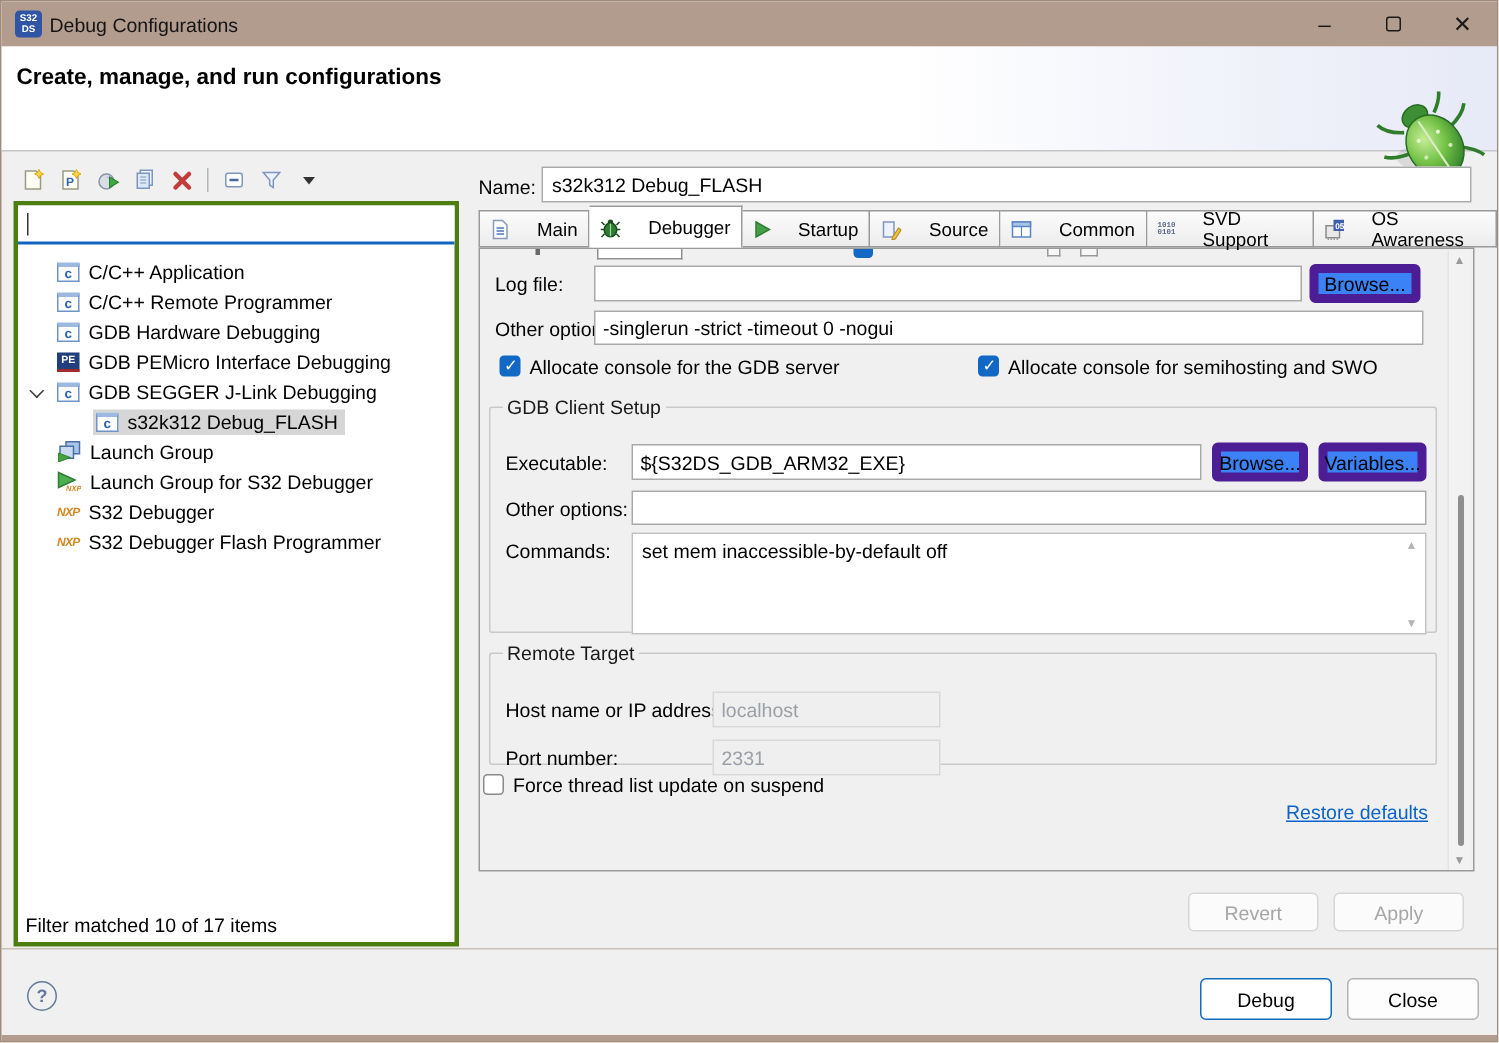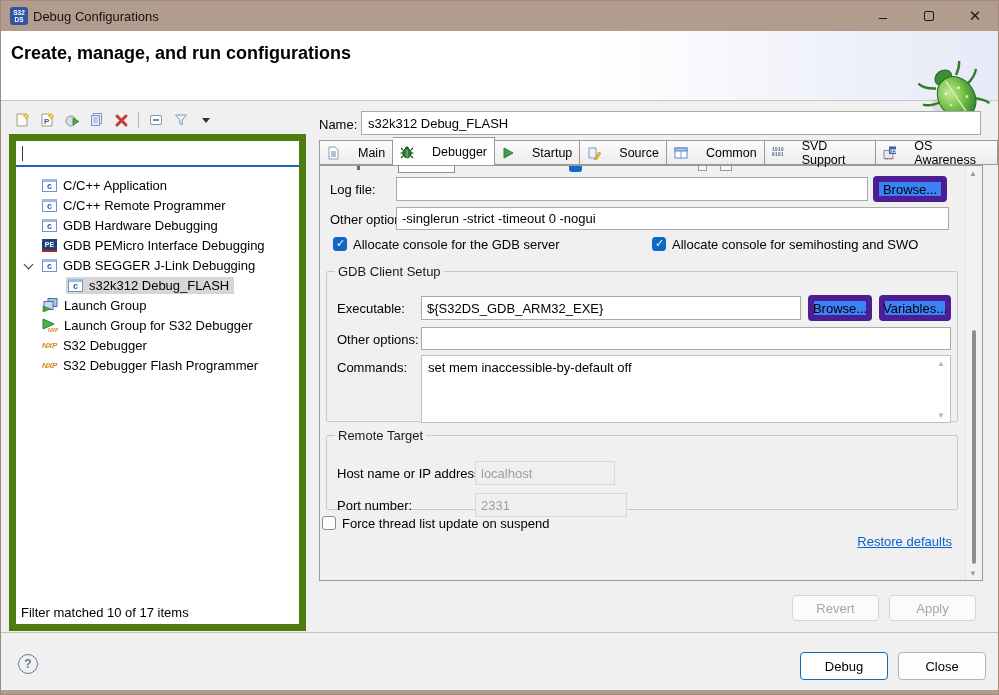--- a/index.html
+++ b/index.html
@@ -18,33 +18,33 @@
   .tb-title { margin-left:5px; font-size:13px; color:#141414; }
   .wincontrols { margin-left:auto; display:flex; height:100%; }
   .wc { width:46px; height:100%; display:flex; align-items:center; justify-content:center;
         font-size:15px; color:#1a1a1a; cursor:default; }
   .wc.max i { display:block; width:10px; height:10px; border:1.3px solid #1a1a1a; border-radius:2px; }
 
   
   .banner { position:absolute; left:0; top:30px; width:100%; height:70px;
             background:linear-gradient(90deg,#ffffff 0%,#ffffff 60%,#edeff9 88%,#e7eaf7 100%);
             border-bottom:1px solid #c6c6c6; }
-  .banner-title { position:absolute; left:10px; top:12px; font-weight:bold; font-size:18px; }
+  .banner-title { position:absolute; left:10px; top:12px; font-weight:bold; font-size:15px; }
   .beetle { position:absolute; left:908px; top:30px; }
 
   
   .lt-toolbar { position:absolute; left:12px; top:110px; display:flex; gap:8px; align-items:center; height:18px; }
   .lt-toolbar .sep { width:1px; height:16px; background:#b5b5b5; }
   .tbi { display:flex; align-items:center; justify-content:center; width:17px; height:17px; }
   .caret-down { width:0; height:0; border-left:4px solid transparent; border-right:4px solid transparent;
                 border-top:5px solid #333; }
 
   
   .leftpanel { position:absolute; left:8px; top:133px; width:297px; height:497px;
-               background:#fff; border:7px solid #4d7c0f; }
+               background:#fff; border:3px solid #4d7c0f; }
   .filterline { position:absolute; left:0; top:0; right:0; height:26px; background:#fff;
                 border-bottom:2px solid #1565c0; }
   .textcaret { position:absolute; left:6px; top:5px; width:1px; height:15px; background:#333; }
 
   .trow { position:absolute; left:0; right:0; height:20px; display:flex; align-items:center; }
   .chev { position:absolute; left:9px; top:6px; width:7px; height:7px;
           border-left:1.6px solid #3b3b3b; border-bottom:1.6px solid #3b3b3b; transform:rotate(-45deg); }
   .ticon { display:inline-flex; align-items:center; justify-content:center; margin-right:6px; flex:0 0 auto; }
   .lv1 { margin-left:26px; } .lv2 { margin-left:50px; }
   .cicon { width:15px; height:13px; background:#fdfdfd; border:1px solid #6f94c9; border-top:3px solid #9db9e0;
@@ -361,21 +361,21 @@
 
       <span class="flabel" style="left:10px; top:81px;">Commands:</span>
       <textarea class="cmds" style="position: absolute; left: 94px; top: 76px; width: 530px; height: 68px;">set mem inaccessible-by-default off</textarea>
       <span class="mini-arr" style="left:610px; top:80px;">▲</span>
       <span class="mini-arr" style="left:610px; top:132px;">▼</span>
     </fieldset>
 
     <fieldset style="left:6px; top:262px; width:632px; height:82px;">
       <legend>Remote Target</legend>
       <span class="flabel" style="left:10px; top:23px;">Host name or IP address:</span>
-      <input class="tinput" style="left: 148px; top: 18px; width: 140px; height: 24px;" disabled="" value="localhost">
+      <input class="tinput" style="left: 148px; top: 18px; width: 152px; height: 24px;" disabled="" value="localhost">
       <span class="flabel" style="left:10px; top:55px;">Port number:</span>
       <input class="tinput" style="left: 148px; top: 50px; width: 152px; height: 24px;" disabled="" value="2331">
     </fieldset>
 
     <span class="cb" style="left:2px; top:350px;"></span>
     <span class="flabel" style="left:22px; top:350px;">Force thread list update on suspend</span>
 
     <a class="rlink" style="right:30px; top:368px;">Restore defaults</a>
 
     <div class="sbar">

